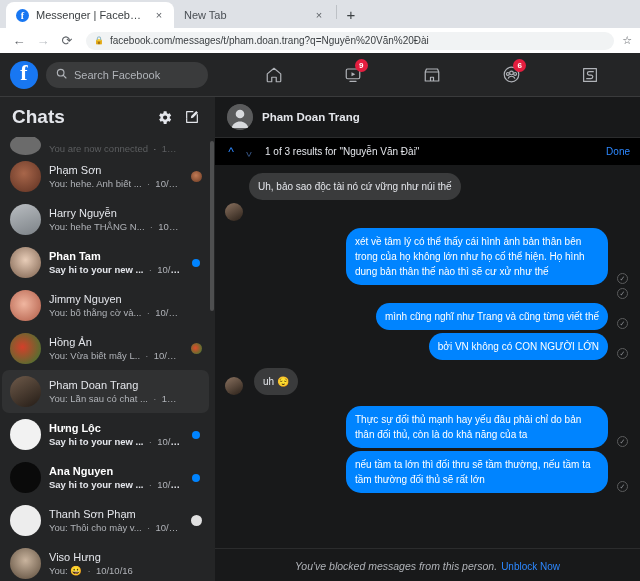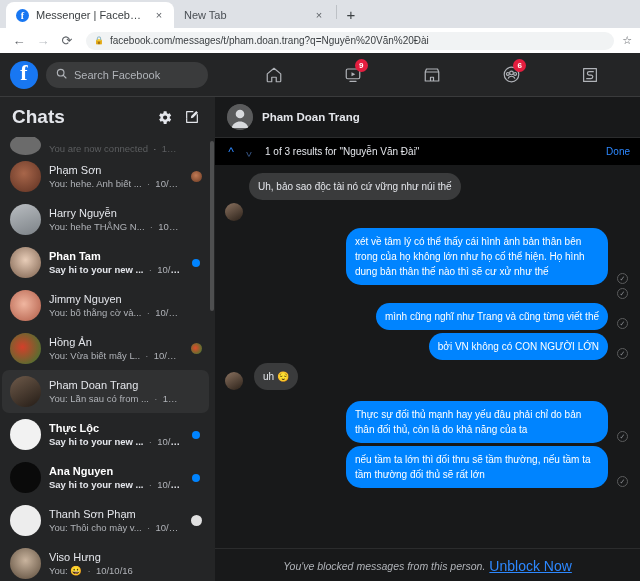--- a/index.html
+++ b/index.html
@@ -222,21 +222,21 @@
     font-size: 7px; color: #8a8d91; margin-left: 3px;
     margin-bottom: 1px;
   }
 
   .blocked-bar {
     height: 35px; border-top: 1px solid #2b2c2d;
     display: flex; align-items: center; justify-content: center;
     gap: 4px; flex: 0 0 auto; background: #18191a;
   }
   .blocked-text { font-size: 10.5px; color: #b0b3b8; font-style: italic; }
-  .blocked-link { font-size: 14px; color: #2d88ff; text-decoration: underline; }
+  .blocked-link { font-size: 10px; color: #2d88ff; }
 </style>
 </head>
 <body>
 
 <div class="browser-chrome">
 
   <div class="tabstrip">
     <div class="tab active">
       <span class="tab-favicon">f</span>
       <span class="tab-title">Messenger | Facebook</span>
@@ -423,32 +423,32 @@
         <div class="chat-right">
           <div class="seen-av" style="background:radial-gradient(circle at 40% 45%,#e04a2a,#2e7d32);"></div>
         </div>
       </div>
 
       <div class="chat-row active">
         <div class="avatar" style="background:linear-gradient(150deg,#6e5a4a,#241c16);"></div>
         <div class="chat-body">
           <div class="chat-name">Pham Doan Trang</div>
           <div class="chat-sub">
-            <span>You: Lần sau có from ...</span>
+            <span>You: Lần sau có chat ...</span>
             <span class="dot-sep">&nbsp;·&nbsp;</span>
             <span>10/19/16</span>
           </div>
         </div>
         <div class="chat-right"></div>
       </div>
 
       <div class="chat-row unread">
         <div class="avatar" style="background:#f2f2f2;"></div>
         <div class="chat-body">
-          <div class="chat-name">Thực Lộc</div>
+          <div class="chat-name">Hưng Lộc</div>
           <div class="chat-sub">
             <span>Say hi to your new ...</span>
             <span class="dot-sep" style="font-weight:normal;">&nbsp;·&nbsp;</span>
             <span style="font-weight:normal;color:#b0b3b8;">10/17/16</span>
           </div>
         </div>
         <div class="chat-right">
           <div class="unread-dot"></div>
         </div>
       </div>
@@ -543,21 +543,21 @@
       <div class="msg-row out">
         <div class="bubble out">mình cũng nghĩ như Trang và cũng từng viết thế</div>
         <div class="msg-status">✓</div>
       </div>
 
       <div class="msg-row out">
         <div class="bubble out">bởi VN không có CON NGƯỜI LỚN</div>
         <div class="msg-status">✓</div>
       </div>
 
-      <div class="msg-row in" style="gap:11px;">
+      <div class="msg-row in" style="margin-top:5px;gap:11px;">
         <div class="msg-av" style="background:linear-gradient(150deg,#8a7260,#2a2018);"></div>
         <div class="bubble in">uh 😌</div>
       </div>
 
       <div class="msg-row out" style="margin-top:8px;">
         <div class="bubble out">Thực sự đối thủ mạnh hay yếu đâu phải chỉ do bản thân đối thủ, còn là do khả năng của ta</div>
         <div class="msg-status">✓</div>
       </div>
 
       <div class="msg-row out">

